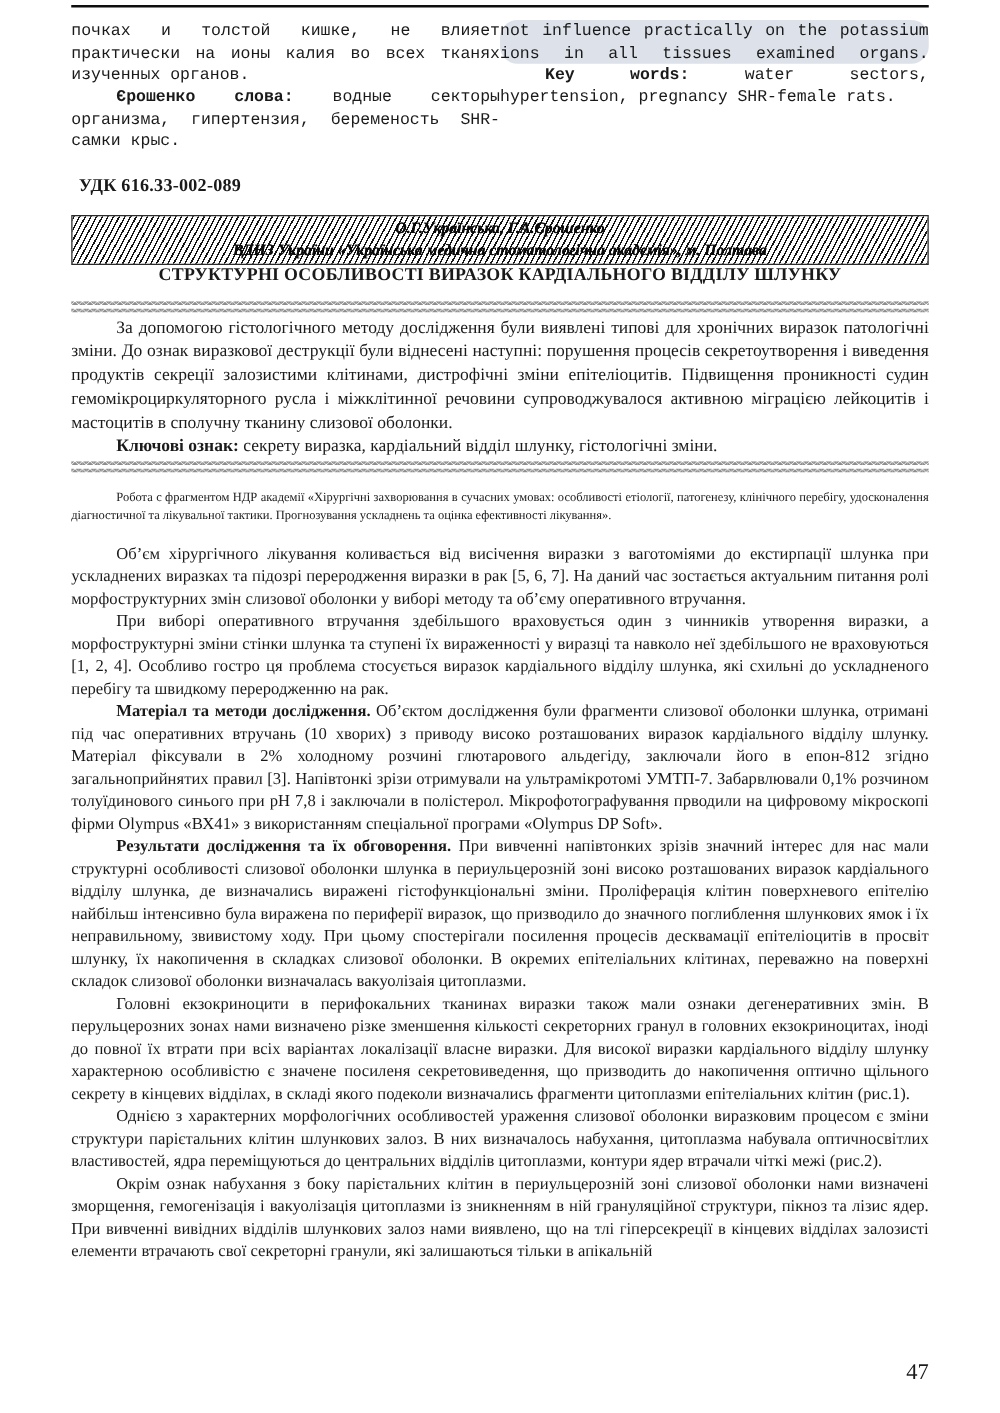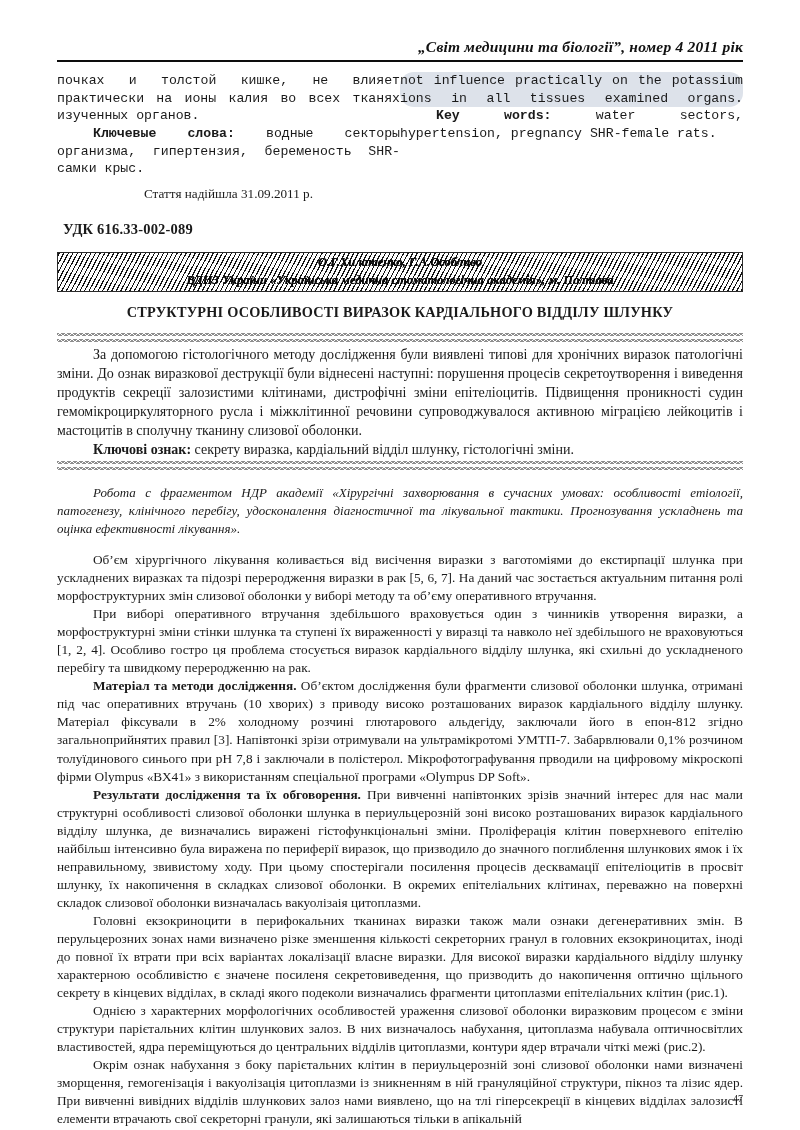--- a/index.html
+++ b/index.html
@@ -106,21 +106,20 @@
     font-style: italic;
     font-size: 12.6px;
     line-height: 1.42;
     color: #0a0a0a;
     white-space: nowrap;
     text-shadow: 0 0 0.5px #000;
   }
 
   
   .art-title {
-    margin-top: 12px;
     text-align: center;
     font-weight: bold;
     font-size: 14.3px;
     letter-spacing: 0.2px;
   }
 
   
   .zig {
     height: 9px;
     width: 100%;
@@ -139,22 +138,21 @@
   .abstract {
     font-size: 14px;
     line-height: 1.36;
     text-align: justify;
     margin-top: 3px;
   }
   .abstract p { margin: 0; }
 
   .italic-block {
     margin-top: 14px;
-    font-style: italic;
-    font-size: 13px;
+    font-size: 10px;
     line-height: 1.36;
     text-align: justify;
   }
   .italic-block p { margin: 0; }
 
   
   .body-text {
     margin-top: 14px;
     font-size: 13.3px;
     line-height: 1.355;
@@ -163,50 +161,48 @@
   .body-text p {
     margin: 0;
     text-indent: 36px;
   }
   .lead { font-weight: bold; }
 
   .folio {
     position: absolute;
     right: 57px;
     bottom: 26px;
-    font-size: 10px;
+    font-size: 18px;
     color: #1a1a1a;
   }
 </style>
 </head>
 <body>
 
 <div class="page">
 
-  <div class="running-head">„Світ медицини та біології”, номер 4 2011 рік</div>
   <div class="head-rule"></div>
 
   <div class="two-col">
     <div class="col">
       <p>почках и толстой кишке, не влияет практически на ионы калия во всех тканях изученных органов.</p>
-      <p class="indent"><span class="kw-label">Ключевые слова:</span><span> водные секторы организма, гипертензия, беременость SHR-самки крыс.</span></p>
+      <p class="indent"><span class="kw-label">Єрошенко слова:</span><span> водные секторы организма, гипертензия, беременость SHR-самки крыс.</span></p>
     </div>
     <div class="col">
       <p class="hl eng-just">not influence practically on the potassium ions in all tissues examined organs.</p>
       <p class="indent"><span class="kw-label">Key words:</span><span> water sectors, hypertension, pregnancy SHR-female rats.</span></p>
     </div>
   </div>
 
-  <div class="received">Стаття надійшла 31.09.2011 р.</div>
 
   <div class="udk">УДК 616.33-002-089</div>
 
   <div class="author-banner">
     <div class="lines">
-      <div class="bline">О.Г.Хилатенко, Г.А.Особливо</div>
+      <div class="bline">О.Г.Українська, Г.А.Єрошенко</div>
       <div class="bline">ВДНЗ України «Українська медична стоматологічна академія», м. Полтава</div>
     </div>
   </div>
 
   <div class="art-title">СТРУКТУРНІ ОСОБЛИВОСТІ ВИРАЗОК КАРДІАЛЬНОГО ВІДДІЛУ ШЛУНКУ</div>
 
   <div class="zig zig-top"></div>
   <div class="abstract">
     <p class="indent">За допомогою гістологічного методу дослідження були виявлені типові для хронічних виразок патологічні зміни. До ознак виразкової деструкції були віднесені наступні: порушення процесів секретоутворення  і виведення продуктів секреції залозистими клітинами, дистрофічні зміни епітеліоцитів. Підвищення проникності судин гемомікроциркуляторного русла і міжклітинної речовини супроводжувалося активною міграцією лейкоцитів і мастоцитів в сполучну тканину слизової оболонки.</p>
     <p class="indent"><span class="kw-label">Ключові ознак:</span><span>  секрету виразка, кардіальний відділ шлунку, гістологічні зміни.</span></p>

